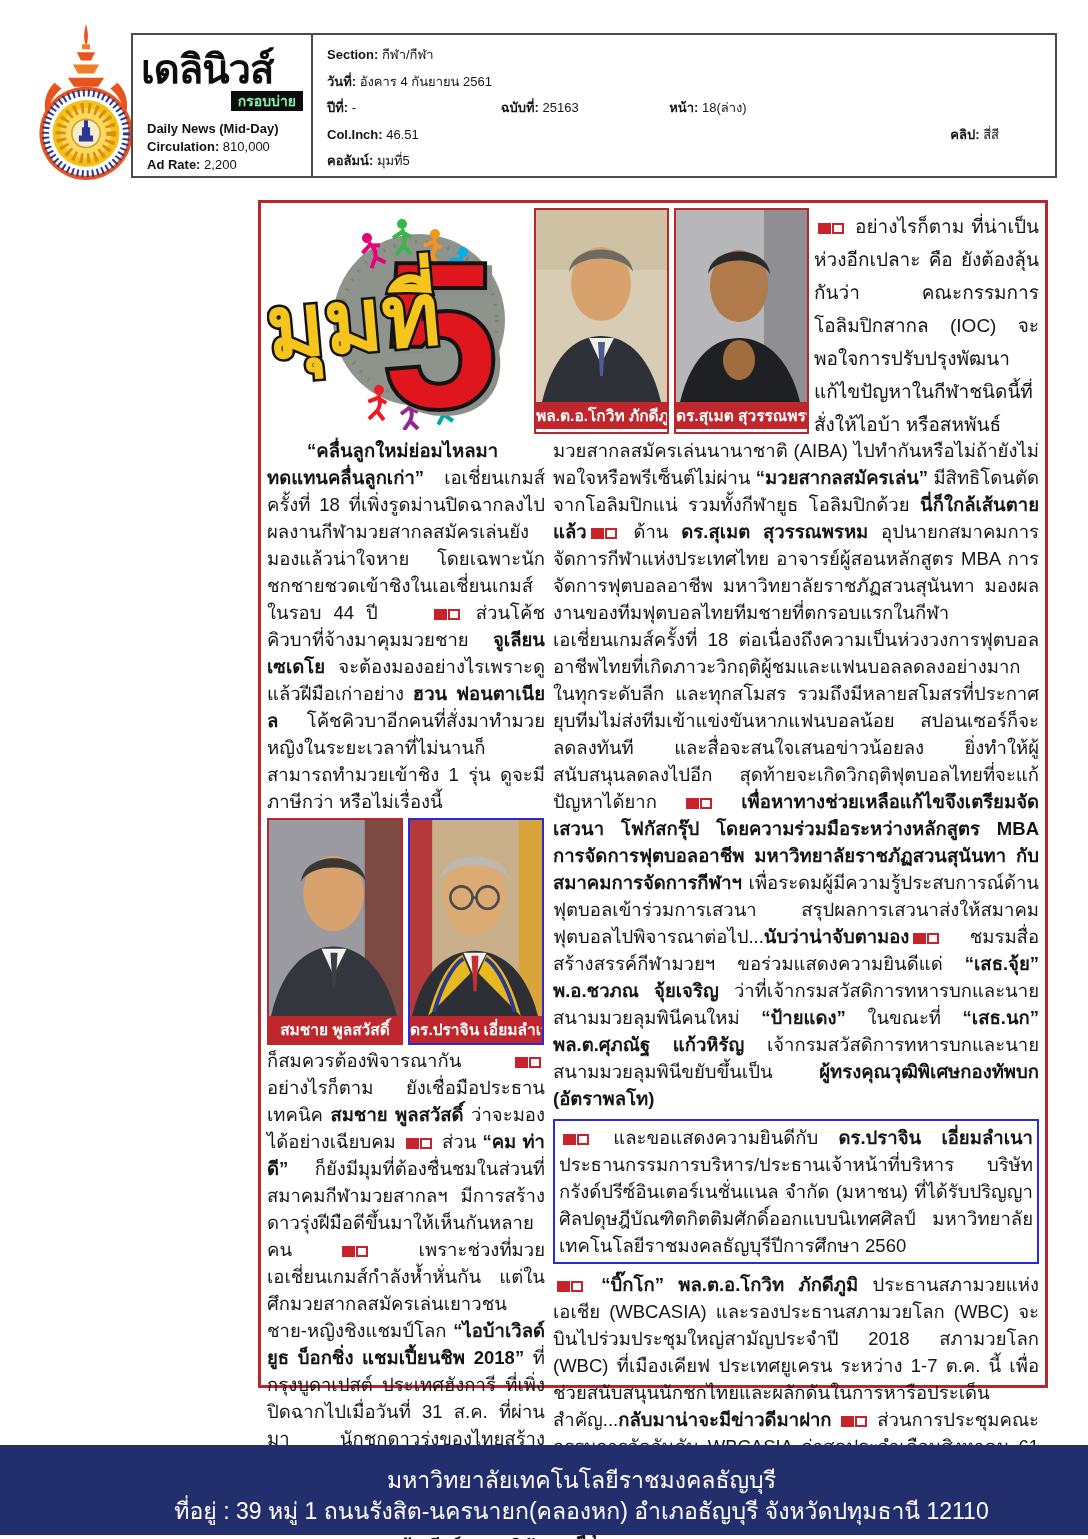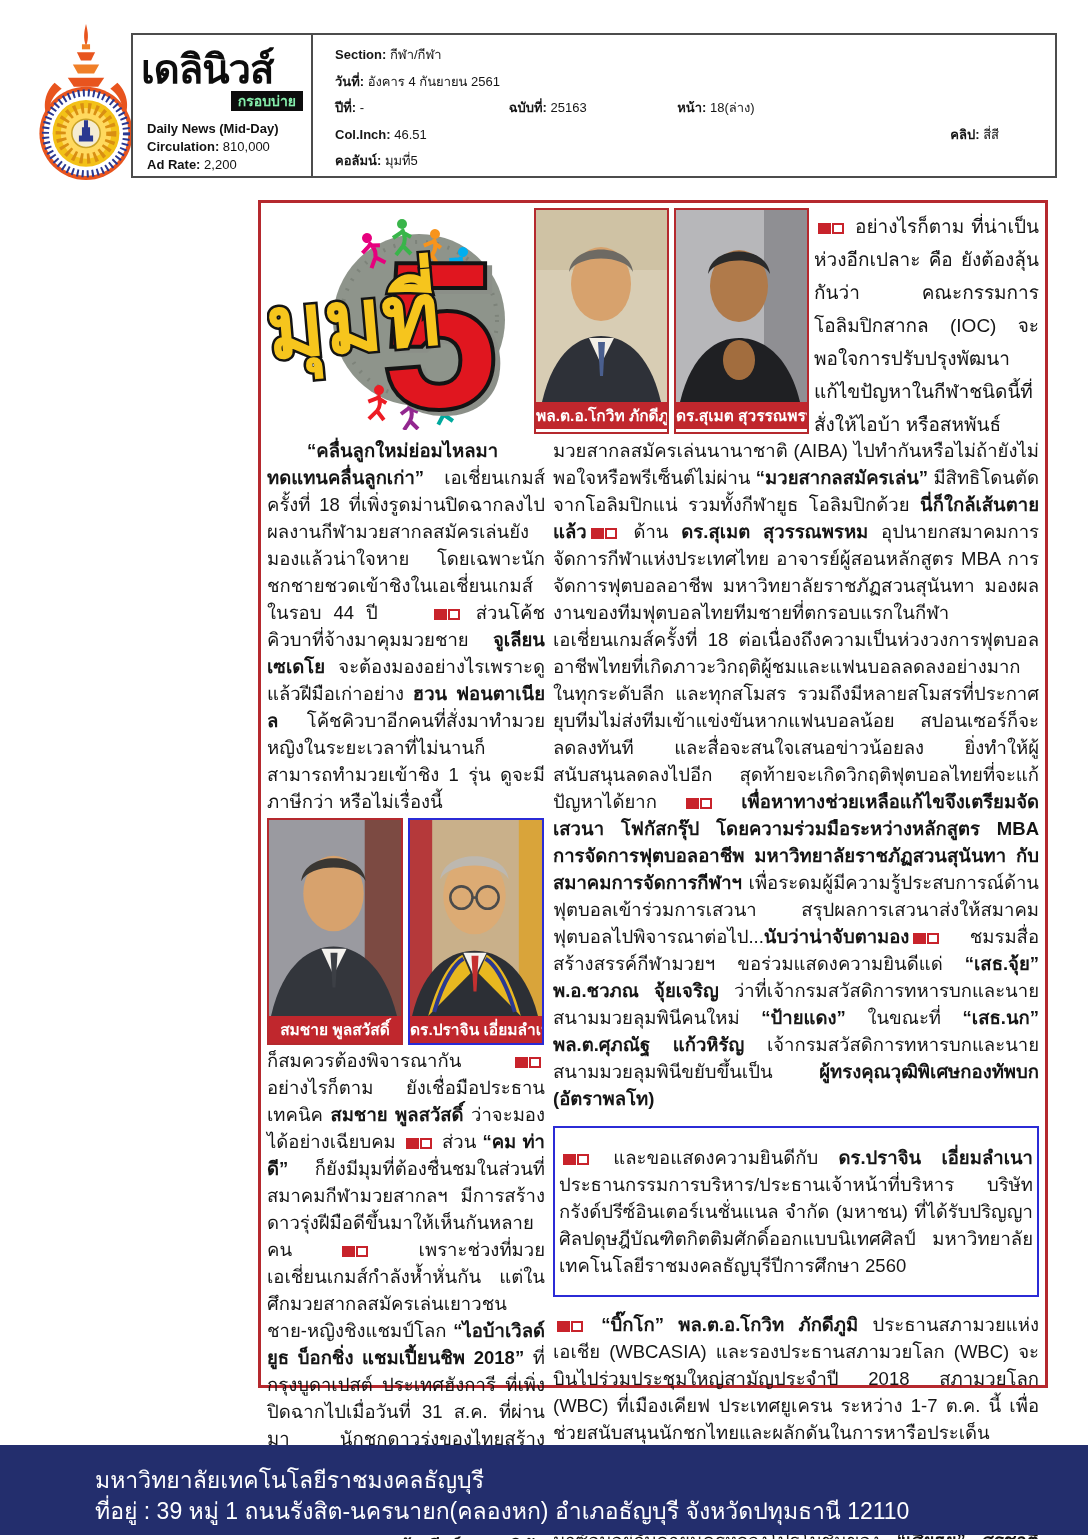--- a/index.html
+++ b/index.html
@@ -4,21 +4,21 @@
 <style>
   html,body{margin:0;padding:0;background:#e9e9e9;}
   .page{position:relative;width:1088px;height:1539px;background:#ffffff;margin:0 auto;
         font-family:"Liberation Sans",sans-serif;color:#151515;overflow:hidden;}
 
   
   .seal{position:absolute;left:34px;top:24px;width:104px;height:162px;}
 
   
   .hbox{position:absolute;left:131px;top:33px;width:926px;height:145px;
-        border:2px solid #4c4c4c;box-sizing:border-box;display:flex;background:#fff;gap:8px;}
+        border:2px solid #4c4c4c;box-sizing:border-box;display:flex;background:#fff;}
   .mast{width:180px;border-right:2px solid #4c4c4c;box-sizing:border-box;padding:14px 6px 4px 8px;}
   .mast-title{font-size:40px;font-weight:800;line-height:40px;color:#0d0d0d;letter-spacing:-1px;}
   .mast-badge{background:#0d0d0d;color:#86efac;font-weight:700;font-size:14px;line-height:20px;
               padding:0 7px;width:max-content;margin:2px 2px 0 auto;}
   .mast-stats{margin-top:9px;font-size:13px;line-height:18px;color:#111;}
   .mast-stats b{font-weight:700;padding-left:6px;}
   .meta{flex:1;padding:7px 14px 0 14px;font-size:13px;line-height:26.5px;position:relative;box-sizing:border-box;}
   .meta b{font-weight:700;}
   .meta-row{white-space:nowrap;}
   .meta-row .w1{display:inline-block;width:170px;}
@@ -41,31 +41,31 @@
 
   .row-cols{display:flex;margin-top:3px;}
   .col-left{width:278px;flex:none;margin-right:8px;}
   .col-right{flex:1;display:flex;flex-direction:column;}
   .para{font-size:18.5px;line-height:27px;text-align:justify;margin:0;}
   .indent{text-indent:40px;}
   .photo-row{display:flex;gap:5px;margin:3px 0 2px 0;}
   .photo-row figure.photo{width:136px;}
   .photo-row figure.photo svg.portrait{height:196px;}
   b{font-weight:700;}
-  .blue-box{border:2px solid #2b2bd6;padding:16px 4px;margin:14px 0;}
+  .blue-box{border:2px solid #2b2bd6;padding:3px 4px;margin:7px 0;}
 
   
   .mk{display:inline-block;white-space:nowrap;margin:0 4px;line-height:0;}
   .mk i{display:inline-block;vertical-align:-1px;}
   .mk .sqf{width:13px;height:11px;background:#c8232b;}
   .mk .sqo{width:8px;height:7px;border:2px solid #c8232b;background:#fff;margin-left:1px;}
 
   
   .footer{position:absolute;left:0;top:1445px;width:1088px;height:90px;background:#232e6d;
-          color:#fff;box-sizing:border-box;padding:20px 20px 0 95px;font-size:23px;line-height:31px;}
+          color:#fff;box-sizing:border-box;padding:20px 20px 0 95px;font-size:23px;line-height:31px;text-align:center;}
 </style>
 </head>
 <body>
 
 <div class="page">
 
   <div class="seal">
     <svg viewBox="0 0 102 160" width="104" height="162">
       <path d="M51,0 C53,8 54,14 51,22 C48,14 49,8 51,0" fill="#e8541e"></path>
       <rect x="47" y="20" width="8" height="5" fill="#f07f28"></rect>

